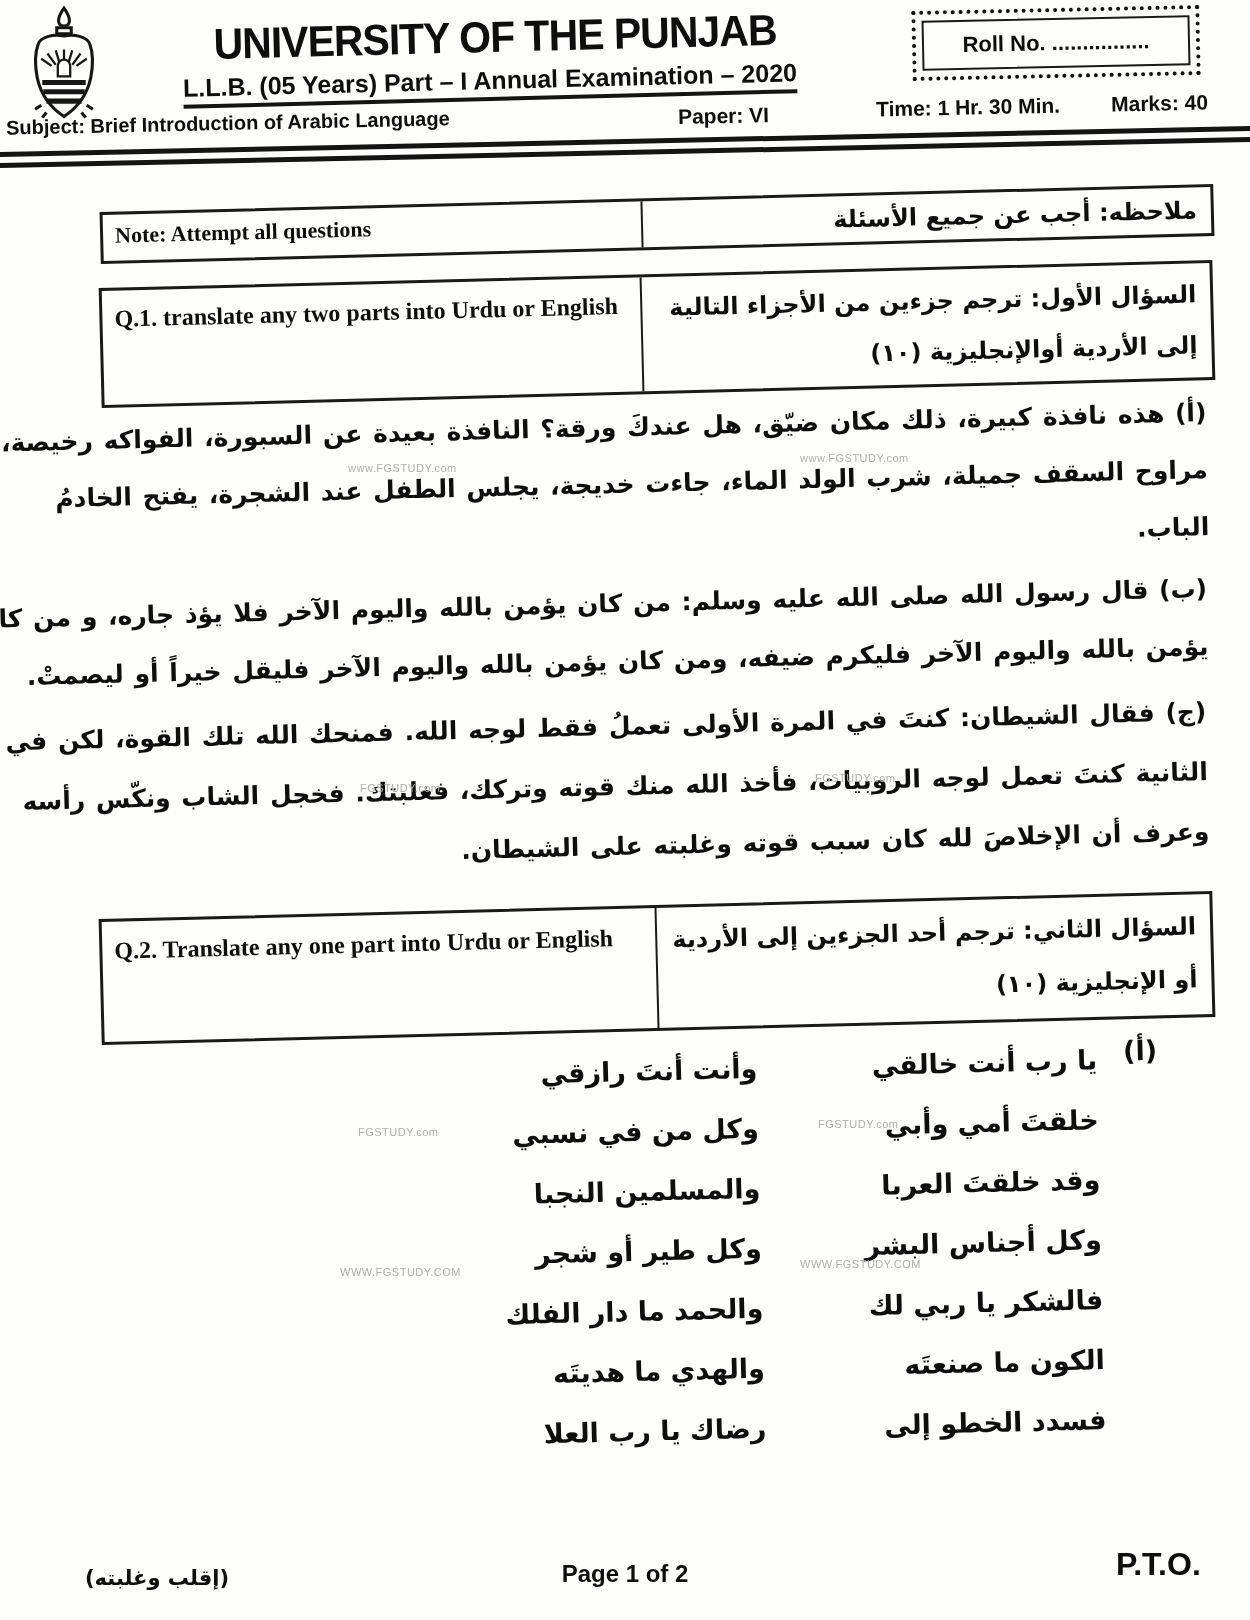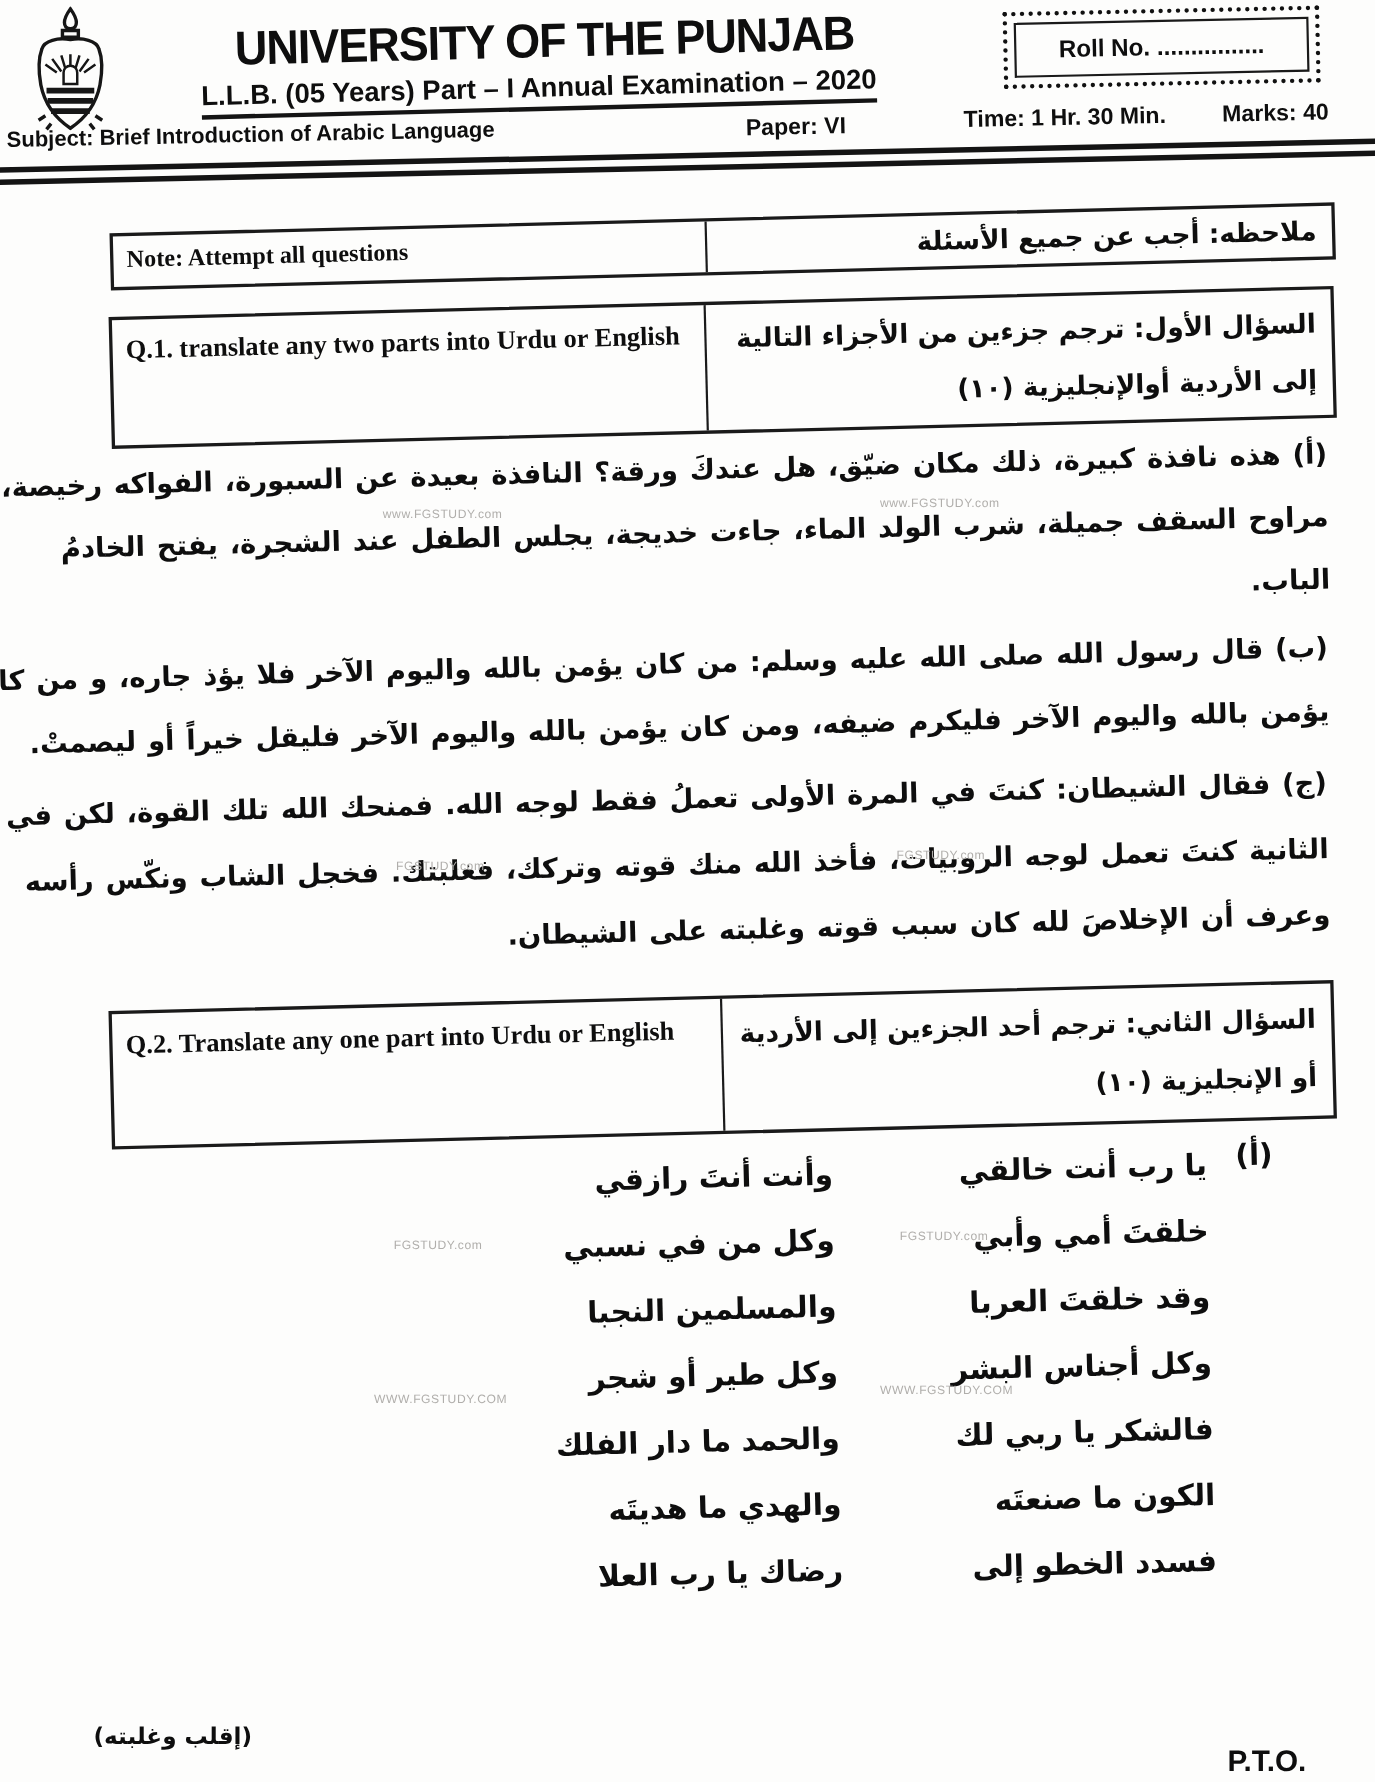--- a/index.html
+++ b/index.html
@@ -117,21 +117,22 @@
       <div class="poem-line">وكل من في نسبي</div>
       <div class="poem-line">والمسلمين النجبا</div>
       <div class="poem-line">وكل طير  أو شجر</div>
       <div class="poem-line">والحمد ما  دار الفلك</div>
       <div class="poem-line">والهدي ما  هديتَه</div>
       <div class="poem-line">رضاك يا رب العلا</div>
     </div>
   </div>
 
   <div class="abs ar" dir="rtl" lang="ar" style="left:85px;top:1566px;font-size:21px;">(إقلب وغلبته)</div>
-  <div class="abs en-sans" style="left:1116px;top:1546px;font-size:27px;margin-top:40px;">P.T.O.</div>
+  <div class="abs en-sans" style="left:480px;top:1560px;width:290px;text-align:center;font-size:24px;">Page 1 of 2</div>
+  <div class="abs en-sans" style="left:1116px;top:1546px;font-size:32px;">P.T.O.</div>
 
   <span class="wm" style="left:348px;top:462px;">www.FGSTUDY.com</span>
   <span class="wm" style="left:800px;top:452px;">www.FGSTUDY.com</span>
   <span class="wm" style="left:360px;top:782px;">FGSTUDY.com</span>
   <span class="wm" style="left:815px;top:772px;">FGSTUDY.com</span>
   <span class="wm" style="left:358px;top:1126px;">FGSTUDY.com</span>
   <span class="wm" style="left:818px;top:1118px;">FGSTUDY.com</span>
   <span class="wm" style="left:340px;top:1266px;">WWW.FGSTUDY.COM</span>
   <span class="wm" style="left:800px;top:1258px;">WWW.FGSTUDY.COM</span>
 

